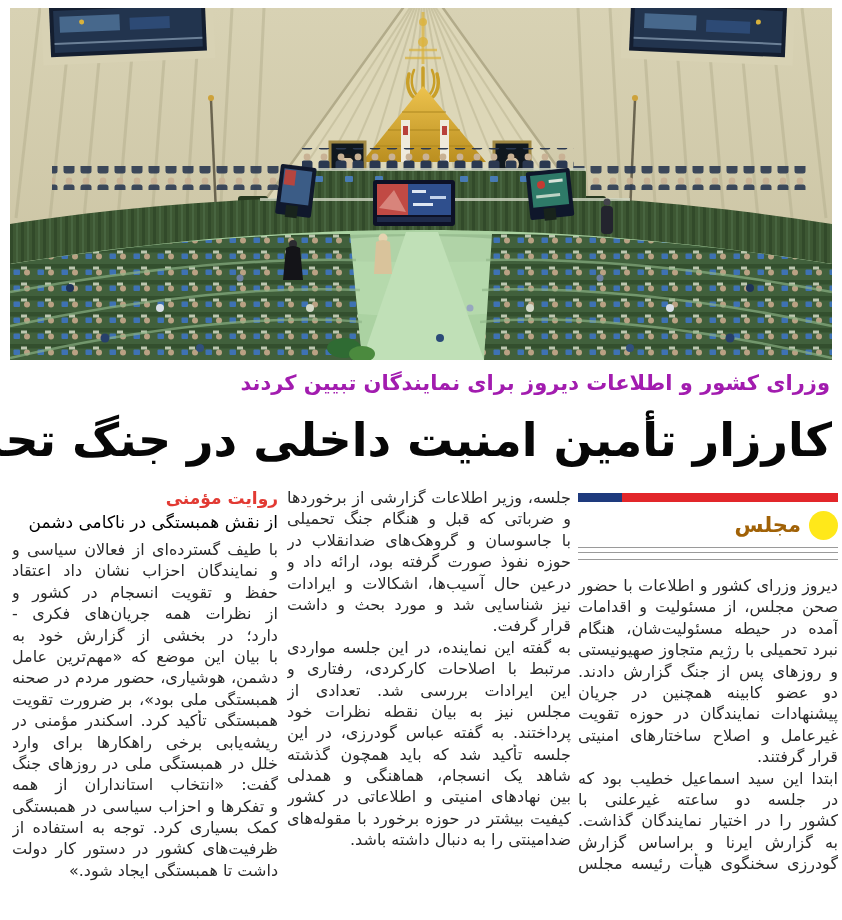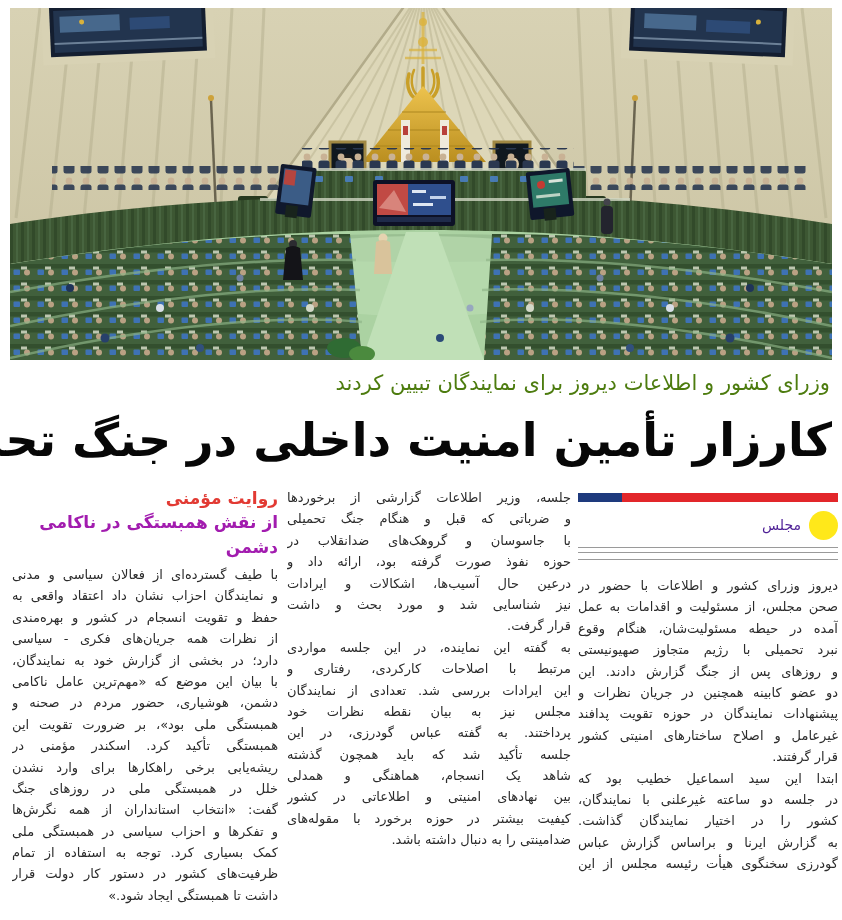--- a/index.html
+++ b/index.html
@@ -4,56 +4,56 @@
 <style>
   html,body{margin:0;padding:0;background:#ffffff;}
   body{width:842px;height:920px;position:relative;overflow:hidden;
        font-family:"DejaVu Sans",sans-serif;}
   .page{position:absolute;inset:0;background:#ffffff;}
 
   .photo{position:absolute;left:10px;top:8px;width:822px;height:352px;overflow:hidden;}
   .photo svg{display:block;}
 
   .kicker{position:absolute;top:367px;left:10px;right:12px;text-align:right;
-          font-size:21px;font-weight:normal;color:#4d7c0f;line-height:32px;}
+          font-size:21px;font-weight:bold;color:#a21caf;line-height:32px;}
 
   .headline{position:absolute;top:402px;left:10px;right:10px;margin:0;text-align:center;
             font-size:46px;font-weight:bold;color:#070707;line-height:76px;
             letter-spacing:-1px;white-space:nowrap;}
 
   .col{position:absolute;top:487px;height:433px;overflow:hidden;}
   .col-right{left:578px;width:260px;}
   .col-middle{left:287px;width:284px;}
   .col-left{left:12px;width:266px;}
 
   .sec-bar{display:flex;height:9px;margin-top:6px;width:100%;}
   .sec-bar .bar-red{flex:0 0 83%;background:#e2262a;}
   .sec-bar .bar-navy{flex:1;background:#1e3a7d;}
 
   .sec-row{display:flex;align-items:center;justify-content:flex-start;
            margin-top:8px;height:30px;direction:rtl;}
   .sec-dot{width:29px;height:29px;border-radius:50%;background:#ffe81a;margin-left:8px;}
-  .sec-label{font-size:14px;font-weight:normal;color:#4c1d95;line-height:30px;}
+  .sec-label{font-size:21px;font-weight:bold;color:#a16207;line-height:30px;}
 
   .rules{margin-top:7px;}
   .rules .rule{height:1px;background:#9a9a9a;}
   .rules .rule + .rule{margin-top:4px;}
   .rules .rule:last-child{margin-top:6px;}
 
   .body{direction:rtl;}
   .col-right .body{margin-top:15px;}
   .col-left  .body{margin-top:4px;}
-  .bline{font-size:13px;line-height:21.4px;color:#2b2b2b;
+  .bline{font-size:16px;line-height:21.4px;color:#2b2b2b;
          text-align:justify;text-align-last:justify;-moz-text-align-last:justify;
          white-space:normal;overflow:hidden;height:21.4px;}
   .bline.pend{text-align-last:right;-moz-text-align-last:right;}
 
   .subhead{text-align:right;}
   .sh-red{font-size:17px;font-weight:bold;color:#e23a33;line-height:23px;}
-  .sh-navy{font-size:17px;font-weight:bold;color:#a21caf;line-height:25px;}
+  .sh-navy{font-size:17px;font-weight:normal;color:#000000;line-height:25px;}
 </style>
 </head>
 <body>
 
 <div class="page">
 
   <div class="photo" title="Open session of the Iranian Parliament (Majlis) chamber: cone-shaped cream wall, gold pyramid rostrum with national emblem, portraits of the two Leaders, green desks of MPs">
     <svg width="822" height="352" viewBox="0 0 822 352" preserveAspectRatio="none">
       <defs>
         <linearGradient id="wall" x1="0" y1="0" x2="0" y2="1">

